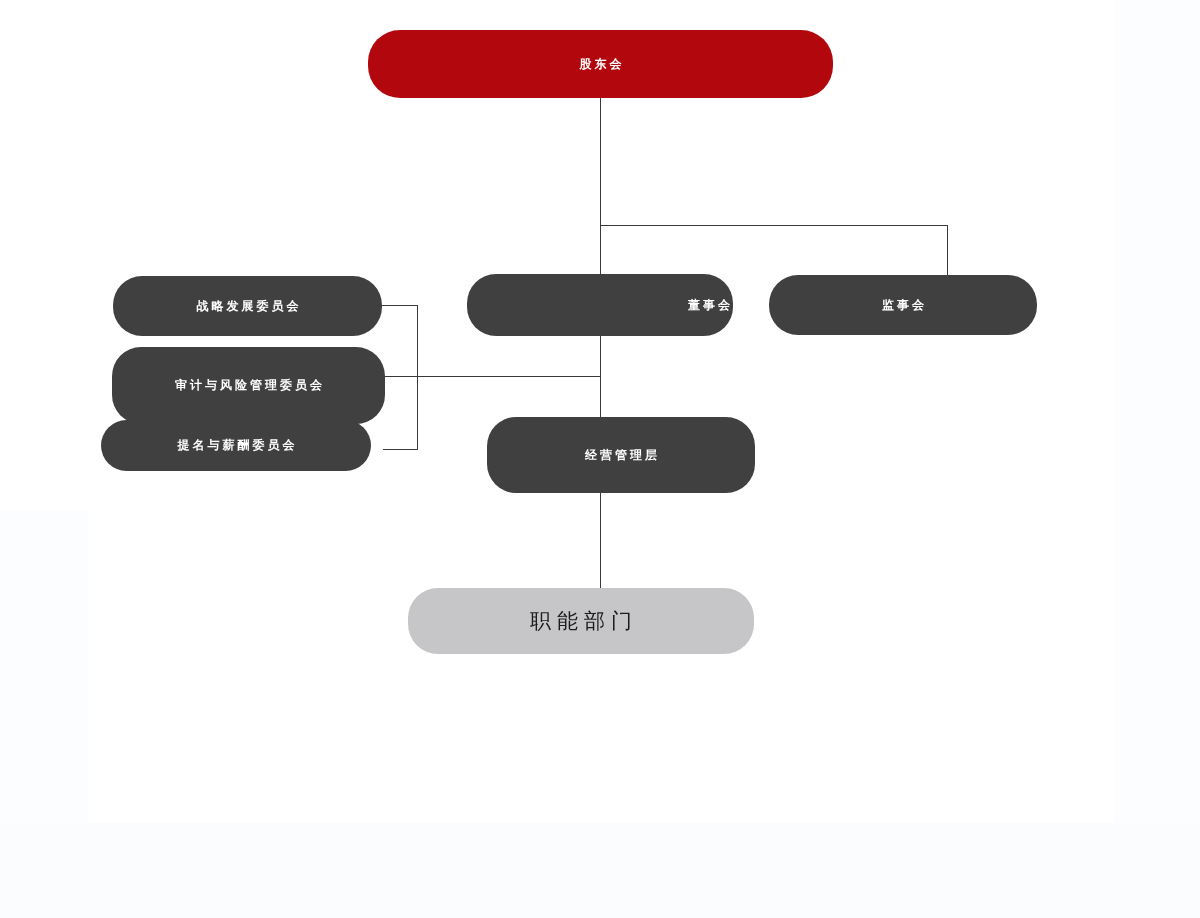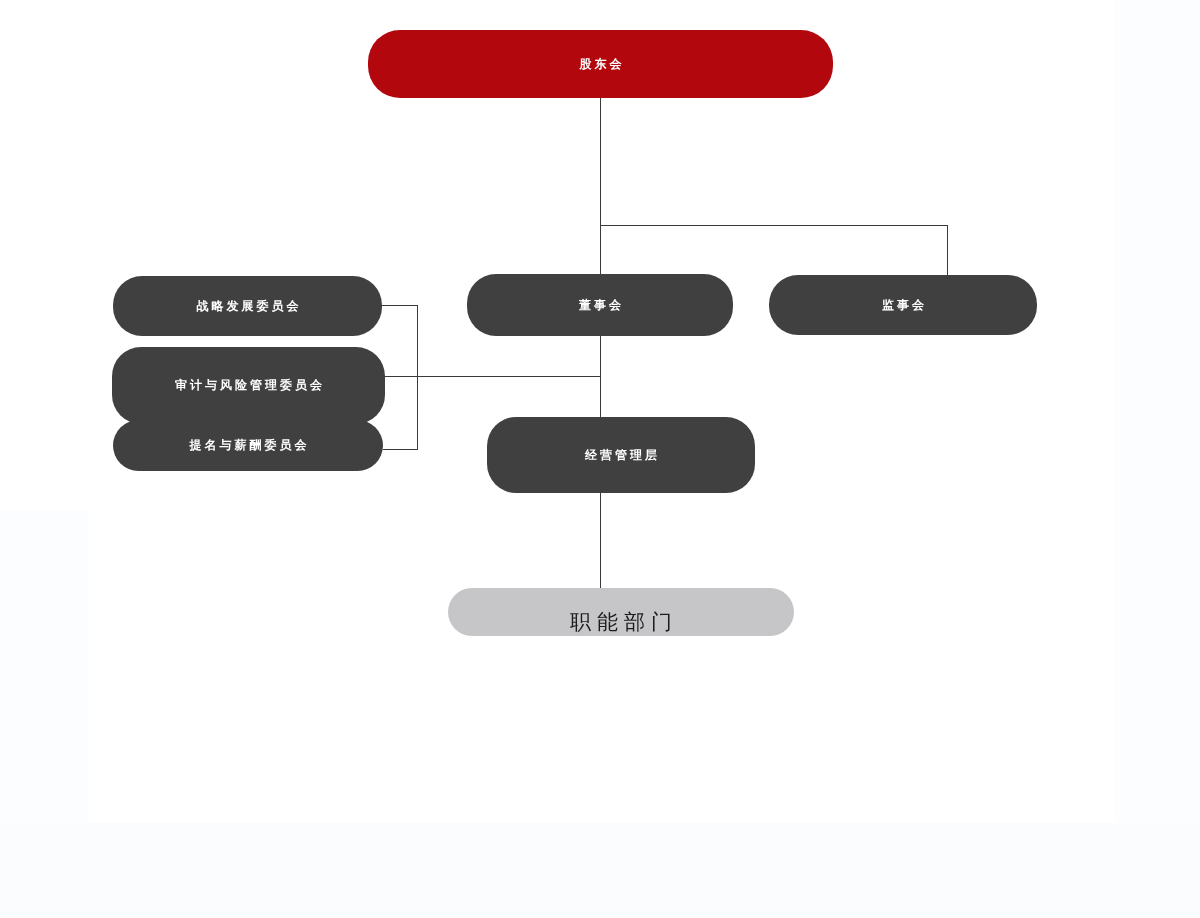--- a/index.html
+++ b/index.html
@@ -44,27 +44,27 @@
     background: #c6c6c8;
     border-radius: 30px;
     color: #1c1c1c;
     font-weight: 400;
     font-size: 21px;
     letter-spacing: 6px;
     text-indent: 6px;
   }
 
   .n-shareholders { left: 368px; top: 30px;  width: 465px; height: 68px; }
-  .n-board        { left: 467px; top: 274px; width: 266px; height: 62px; }
+  .n-board        { left: 467px; top: 274px; width: 266px; height: 62px; justify-content: flex-end; }
   .n-supervisory  { left: 769px; top: 275px; width: 268px; height: 60px; }
   .n-strategy     { left: 113px; top: 276px; width: 269px; height: 60px; }
   .n-audit        { left: 112px; top: 347px; width: 273px; height: 77px; }
-  .n-nomination   { left: 113px; top: 420px; width: 270px; height: 51px; }
+  .n-nomination   { left: 101px; top: 420px; width: 270px; height: 51px; }
   .n-management   { left: 487px; top: 417px; width: 268px; height: 76px; justify-content: center; }
-  .n-functional   { left: 448px; top: 588px; width: 346px; height: 48px; align-items: flex-end; }
+  .n-functional   { left: 408px; top: 588px; width: 346px; height: 66px; }
 
   
   .edge {
     position: absolute;
     background: #3a3a3a;
   }
   .e-trunk-top        { left: 600px; top: 98px;  width: 1px;   height: 176px; } 
   .e-top-branch       { left: 600px; top: 225px; width: 347px; height: 1px;  } 
   .e-supervisory-drop { left: 947px; top: 225px; width: 1px;   height: 50px; } 
   .e-board-mgmt       { left: 600px; top: 336px; width: 1px;   height: 81px; } 

